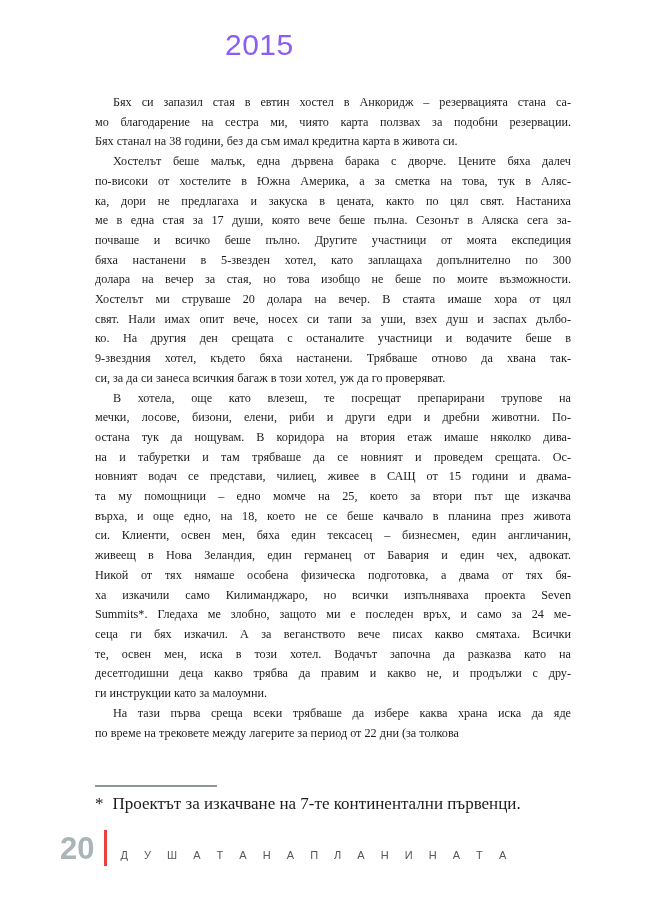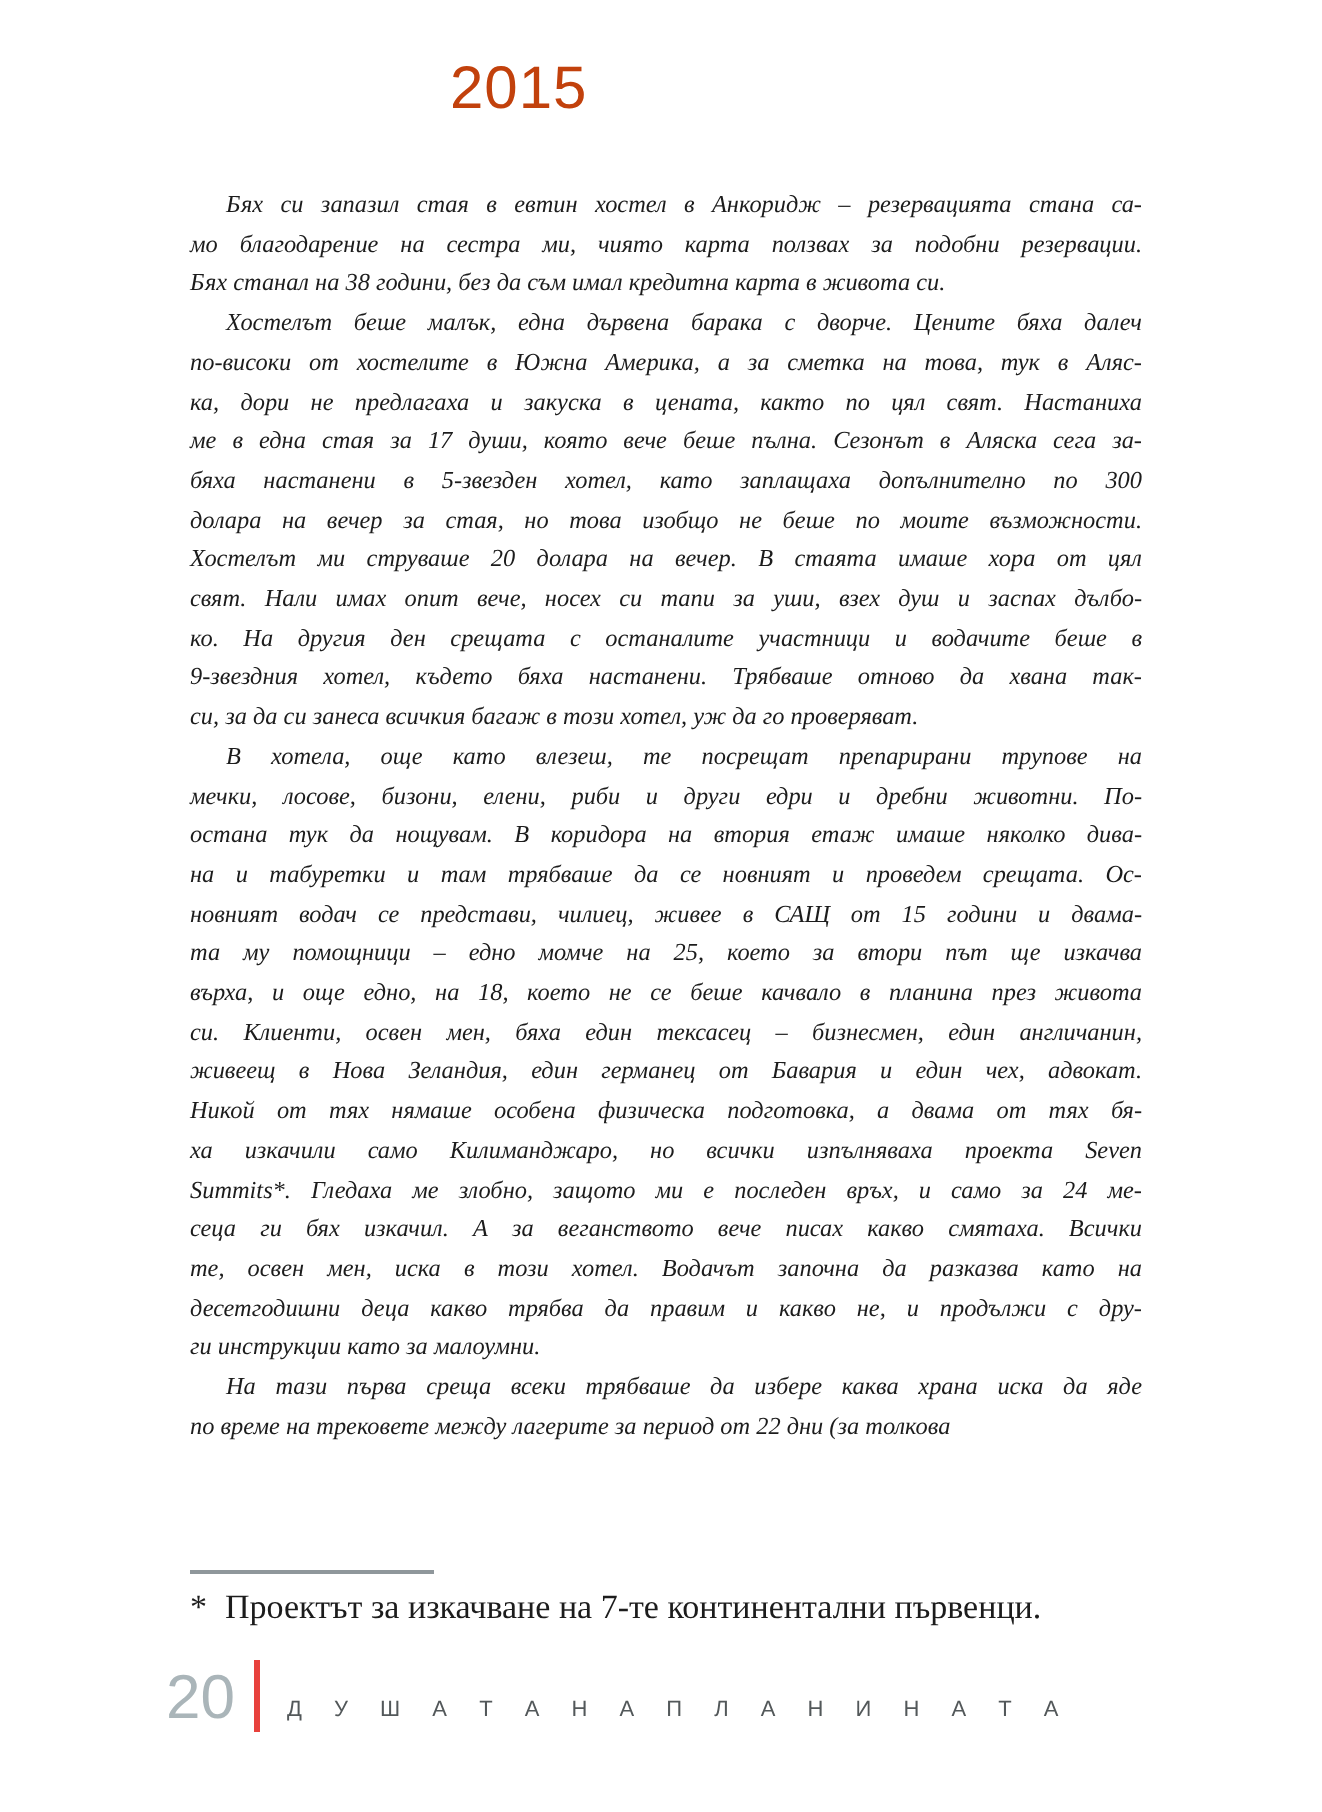--- a/index.html
+++ b/index.html
@@ -26,21 +26,21 @@
     letter-spacing: 0.5px;
   }
   .body-text {
     position: absolute;
     left: 95px;
     top: 93px;
     width: 476px;
     font-size: 12.2px;
     line-height: 19.7px;
   }
-  .paragraph { margin: 0; font-style: italic; }
+  .paragraph { margin: 0; }
   .line {
     text-align: justify;
     text-align-last: justify;
     white-space: normal;
   }
   .line.para-end {
     text-align-last: left;
   }
   .line.first {
     text-indent: 18px;
@@ -68,24 +68,23 @@
   .footer {
     position: absolute;
     left: 60px;
     top: 830px;
     display: flex;
     align-items: center;
   }
   .page-number {
     font-family: "Liberation Sans", sans-serif;
     font-size: 31px;
-    font-weight: 400;
+    font-weight: 700;
     color: #aab5b9;
     line-height: 1;
-    margin-left: 23px;
   }
   .footer-bar {
     width: 3px;
     height: 36px;
     margin-left: 10px;
     margin-right: 13px;
   }
   .book-title {
     font-family: "Liberation Sans", sans-serif;
     font-size: 11px;
@@ -94,33 +93,34 @@
     color: #53585a;
     white-space: nowrap;
     margin-top: 14px;
   }
 </style>
 </head>
 <body>
 
 <div class="page">
 
-  <div class="chapter-title" style="color: #c2410c;">2015</div>
+  <div class="chapter-title" style="color: #8b5cf6;">2015</div>
 
   <div class="body-text">
       <div class="paragraph">
         <div class="line first">Бях си запазил стая в евтин хостел в Анкоридж – резервацията стана са-</div>
         <div class="line">мо благодарение на сестра ми, чиято карта ползвах за подобни резервации.</div>
         <div class="line para-end">Бях станал на 38 години, без да съм имал кредитна карта в живота си.</div>
       </div>
       <div class="paragraph">
         <div class="line first">Хостелът беше малък, една дървена барака с дворче. Цените бяха далеч</div>
         <div class="line">по-високи от хостелите в Южна Америка, а за сметка на това, тук в Аляс-</div>
         <div class="line">ка, дори не предлагаха и закуска в цената, както по цял свят. Настаниха</div>
         <div class="line">ме в една стая за 17 души, която вече беше пълна. Сезонът в Аляска сега за-</div>
+        <div class="line">почваше и всичко беше пълно. Другите участници от моята експедиция</div>
         <div class="line">бяха настанени в 5-звезден хотел, като заплащаха допълнително по 300</div>
         <div class="line">долара на вечер за стая, но това изобщо не беше по моите възможности.</div>
         <div class="line">Хостелът ми струваше 20 долара на вечер. В стаята имаше хора от цял</div>
         <div class="line">свят. Нали имах опит вече, носех си тапи за уши, взех душ и заспах дълбо-</div>
         <div class="line">ко. На другия ден срещата с останалите участници и водачите беше в</div>
         <div class="line">9-звездния хотел, където бяха настанени. Трябваше отново да хвана так-</div>
         <div class="line para-end">си, за да си занеса всичкия багаж в този хотел, уж да го проверяват.</div>
       </div>
       <div class="paragraph">
         <div class="line first">В хотела, още като влезеш, те посрещат препарирани трупове на</div>

